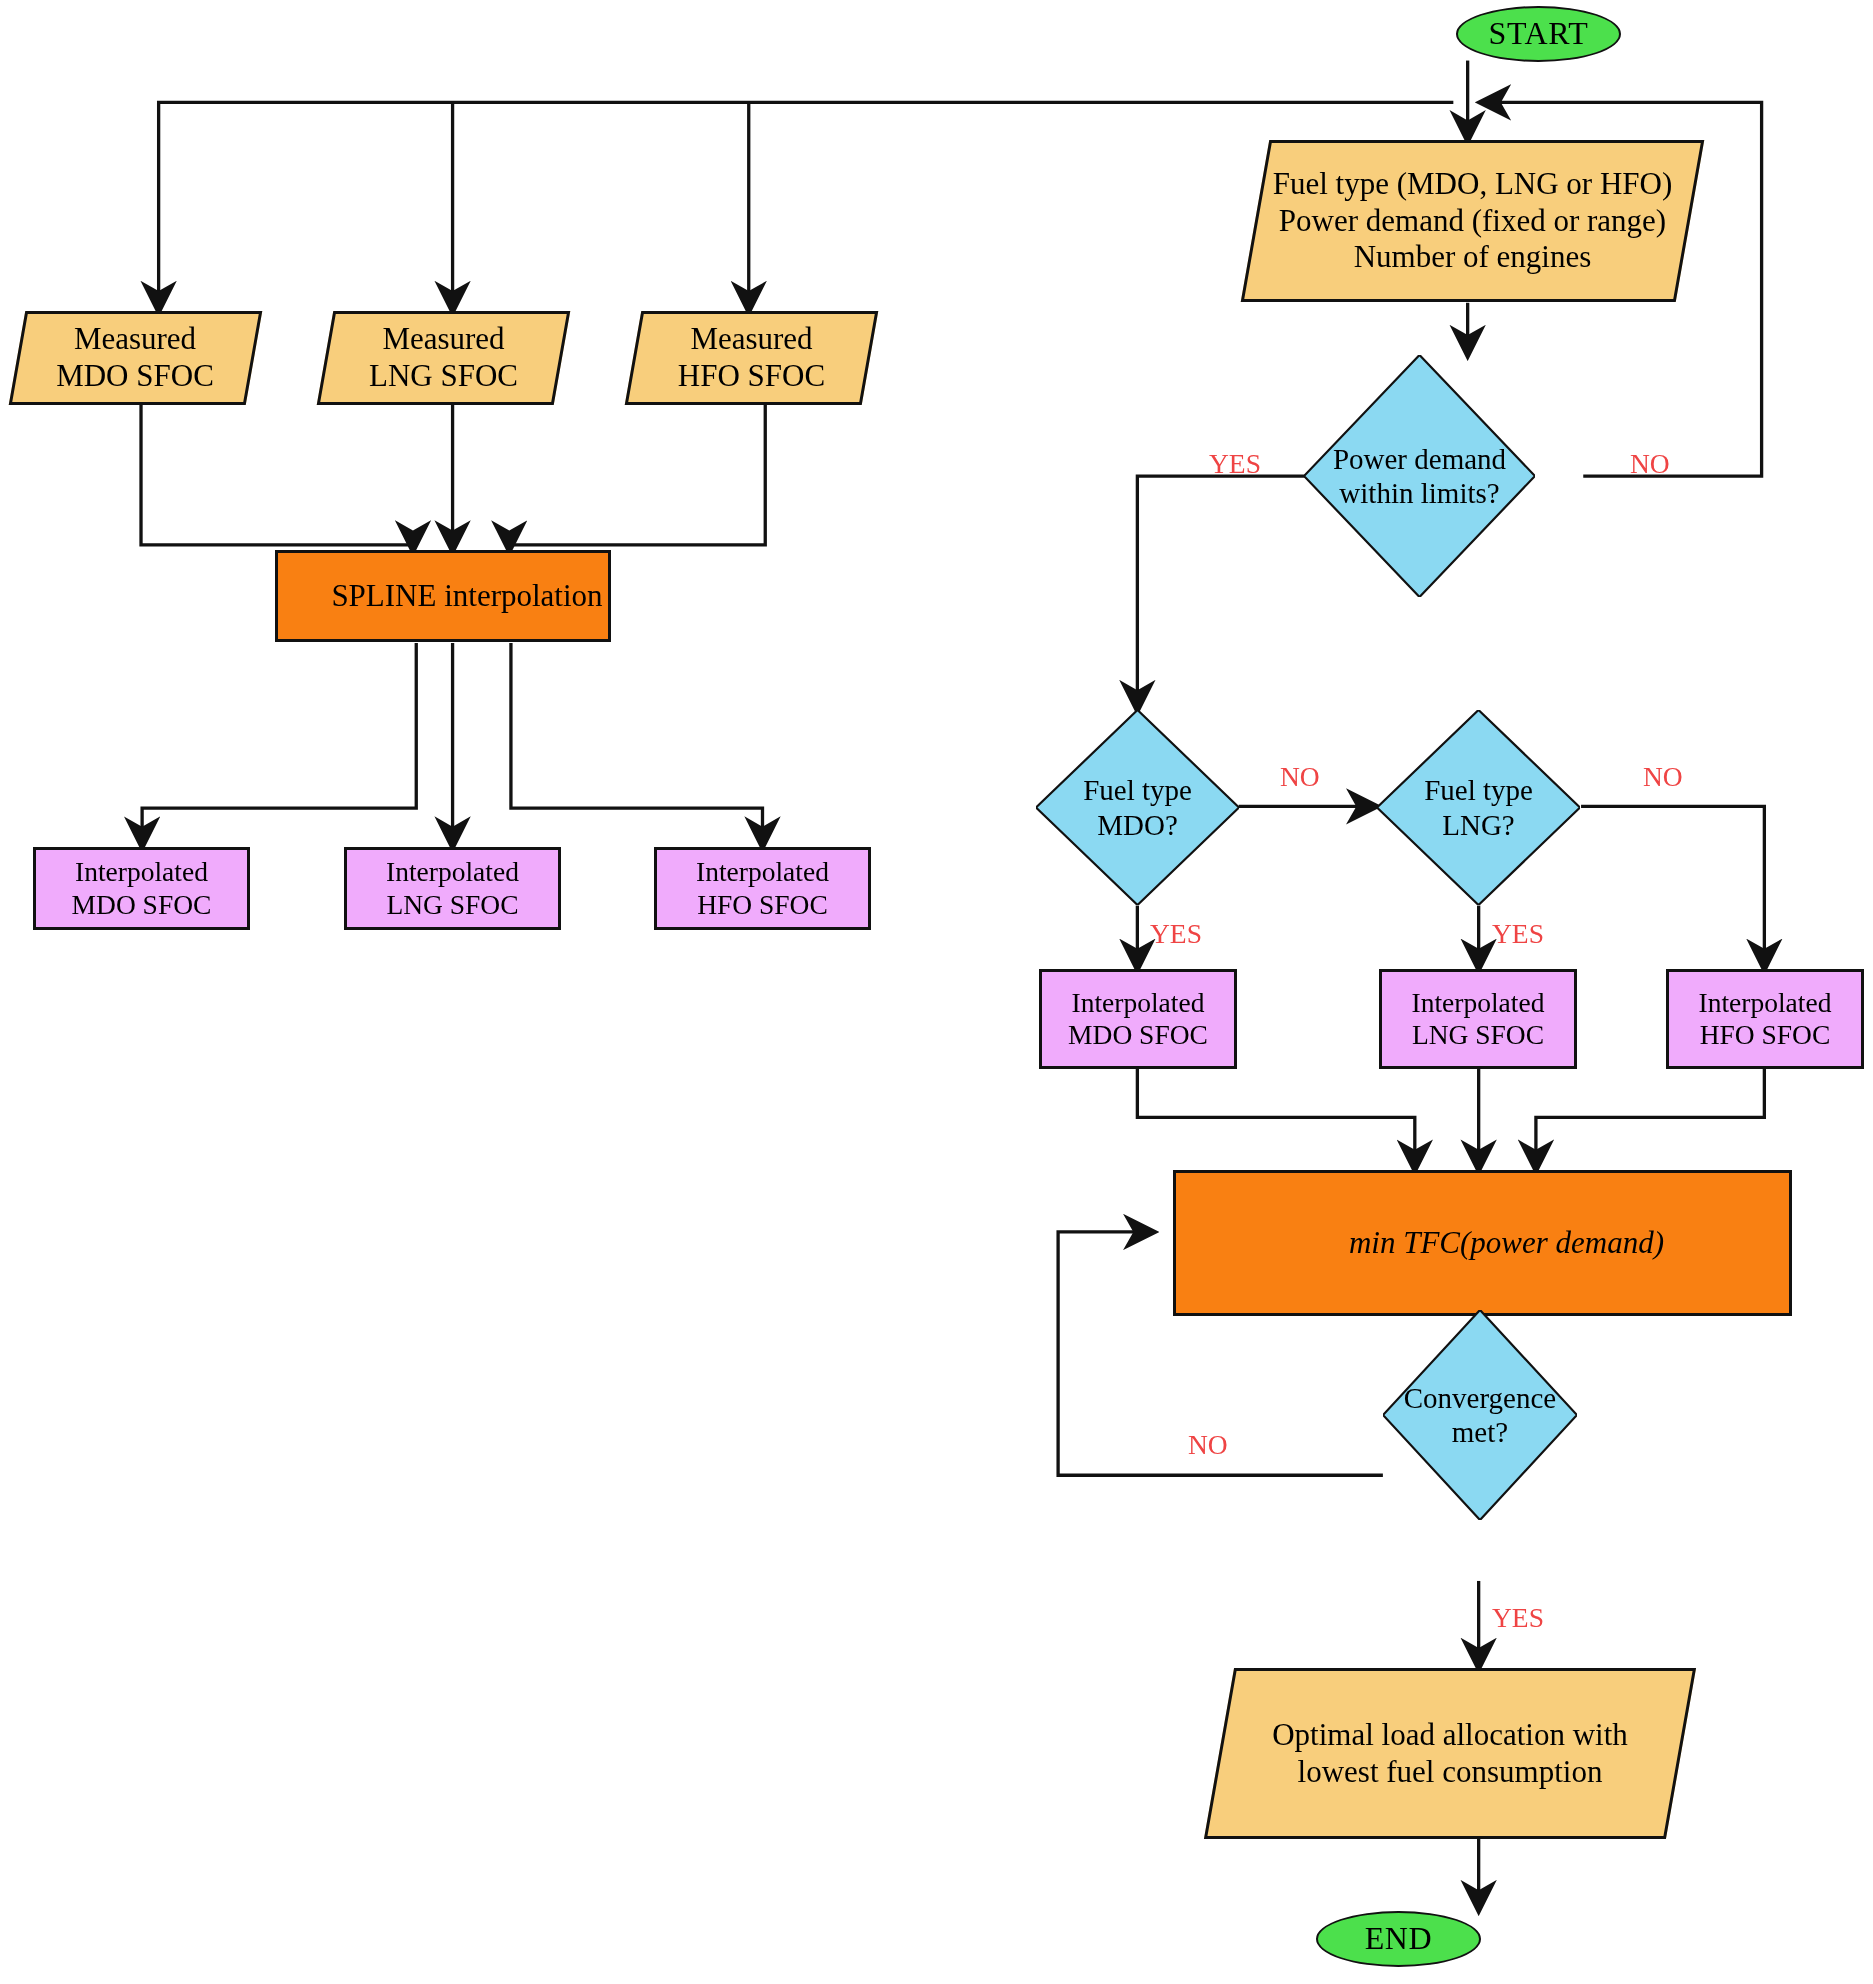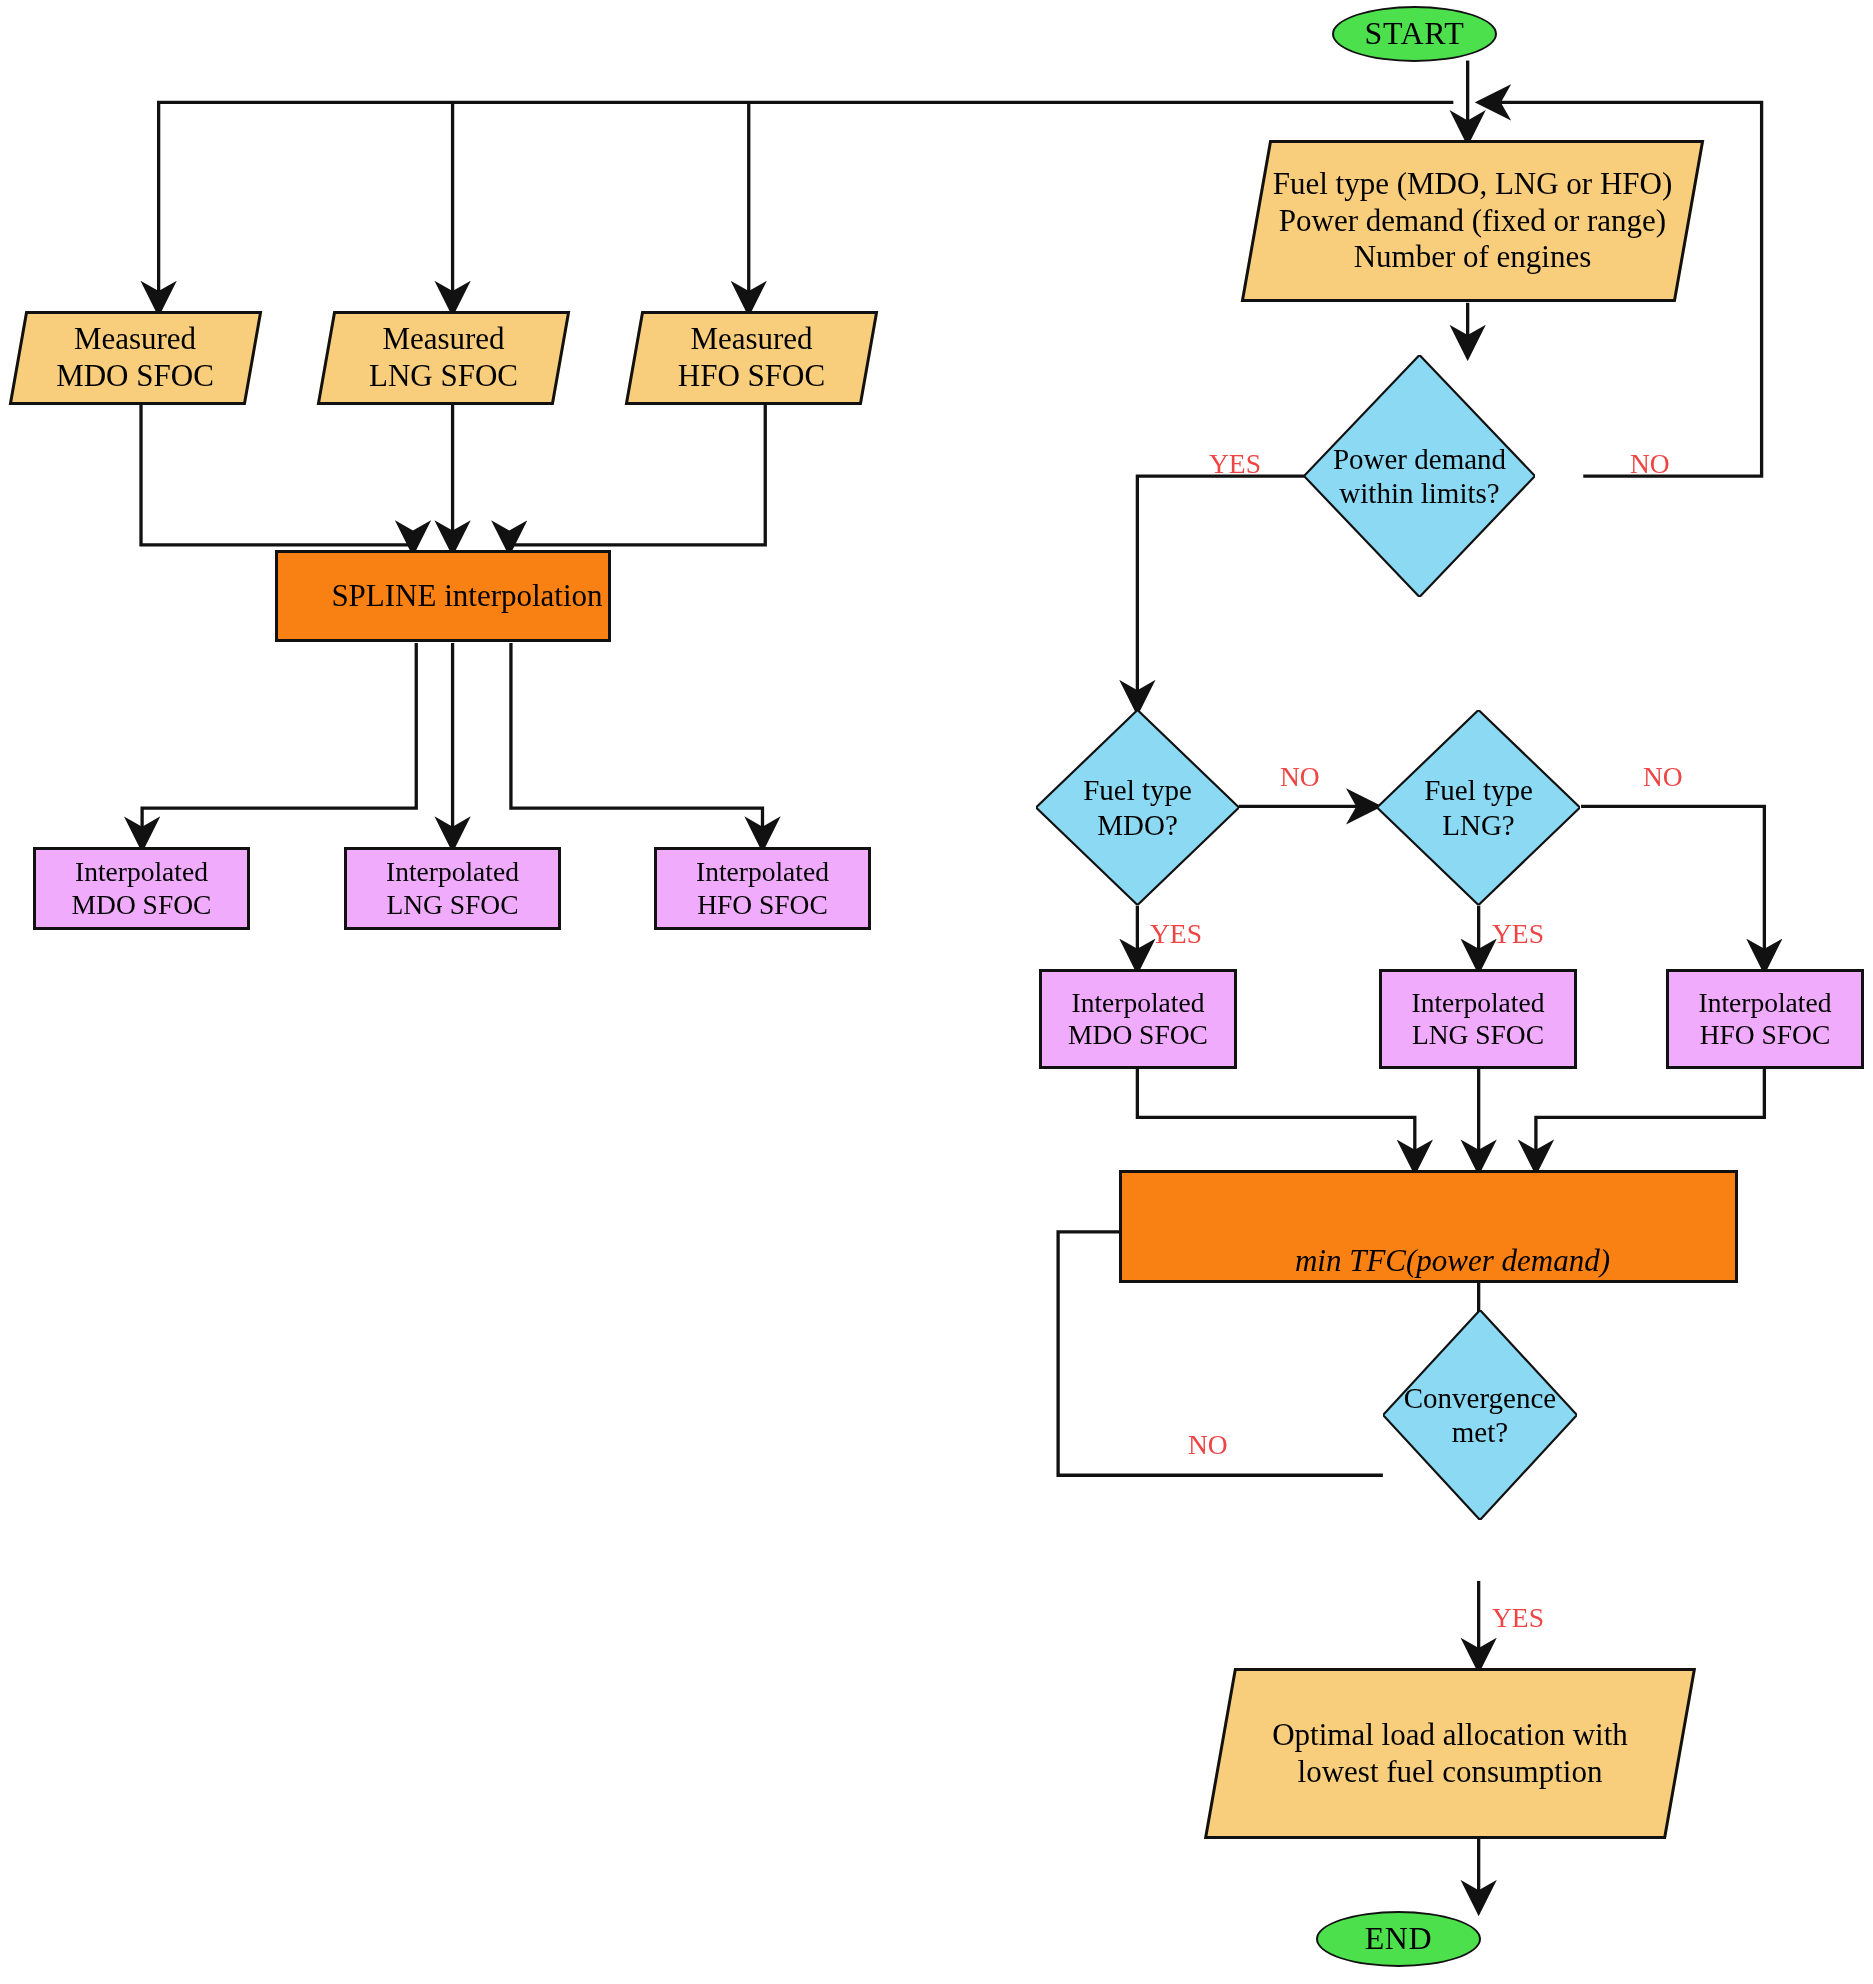--- a/index.html
+++ b/index.html
@@ -159,21 +159,21 @@
       <path d="M 2686 2330 L 2686 2490" marker-end="url(#arrow)"></path>
 
       <path d="M 2512 2680 L 1922 2680 L 1922 2238 L 2095 2238" marker-end="url(#arrow)"></path>
 
       <path d="M 2686 2872 L 2686 3030" marker-end="url(#arrow)"></path>
 
       <path d="M 2686 3325 L 2686 3470" marker-end="url(#arrow)"></path>
     </g>
   </svg>
 
-  <div class="node terminator" style="left:1332px; top:5.5px; width:165px; height:56px;">
+  <div class="node terminator" style="left:1456px; top:5.5px; width:165px; height:56px;">
     <span class="lbl">START</span>
   </div>
 
   <div class="node io" style="left:1255px; top:140px; width:435px; height:162px;">
     <span class="skew"></span>
     <span class="lbl">Fuel type (MDO, LNG or HFO)
 Power demand (fixed or range)
 Number of engines</span>
   </div>
 
@@ -245,21 +245,21 @@
   </div>
   <div class="node data-store" style="left:1379px; top:969px; width:198px; height:100px;">
     <span class="lbl">Interpolated
 LNG SFOC</span>
   </div>
   <div class="node data-store" style="left:1666px; top:969px; width:198px; height:100px;">
     <span class="lbl">Interpolated
 HFO SFOC</span>
   </div>
 
-  <div class="node process" style="left:1119px; top:1170px; width:619px; height:113px;align-items:flex-end;">
+  <div class="node process" style="left:1173px; top:1170px; width:619px; height:146px;">
     <span class="lbl italicized">min TFC(power demand)</span>
   </div>
 
   <div class="node decision" style="left:1383px; top:1310px; width:194px; height:210px;">
     <span class="dia"></span>
     <svg class="dia-edge" viewBox="0 0 100 100" preserveAspectRatio="none">
       <polygon points="50,0 100,50 50,100 0,50" fill="none" stroke="#111111" stroke-width="2.2" vector-effect="non-scaling-stroke"></polygon>
     </svg>
     <span class="lbl">Convergence
 met?</span>

